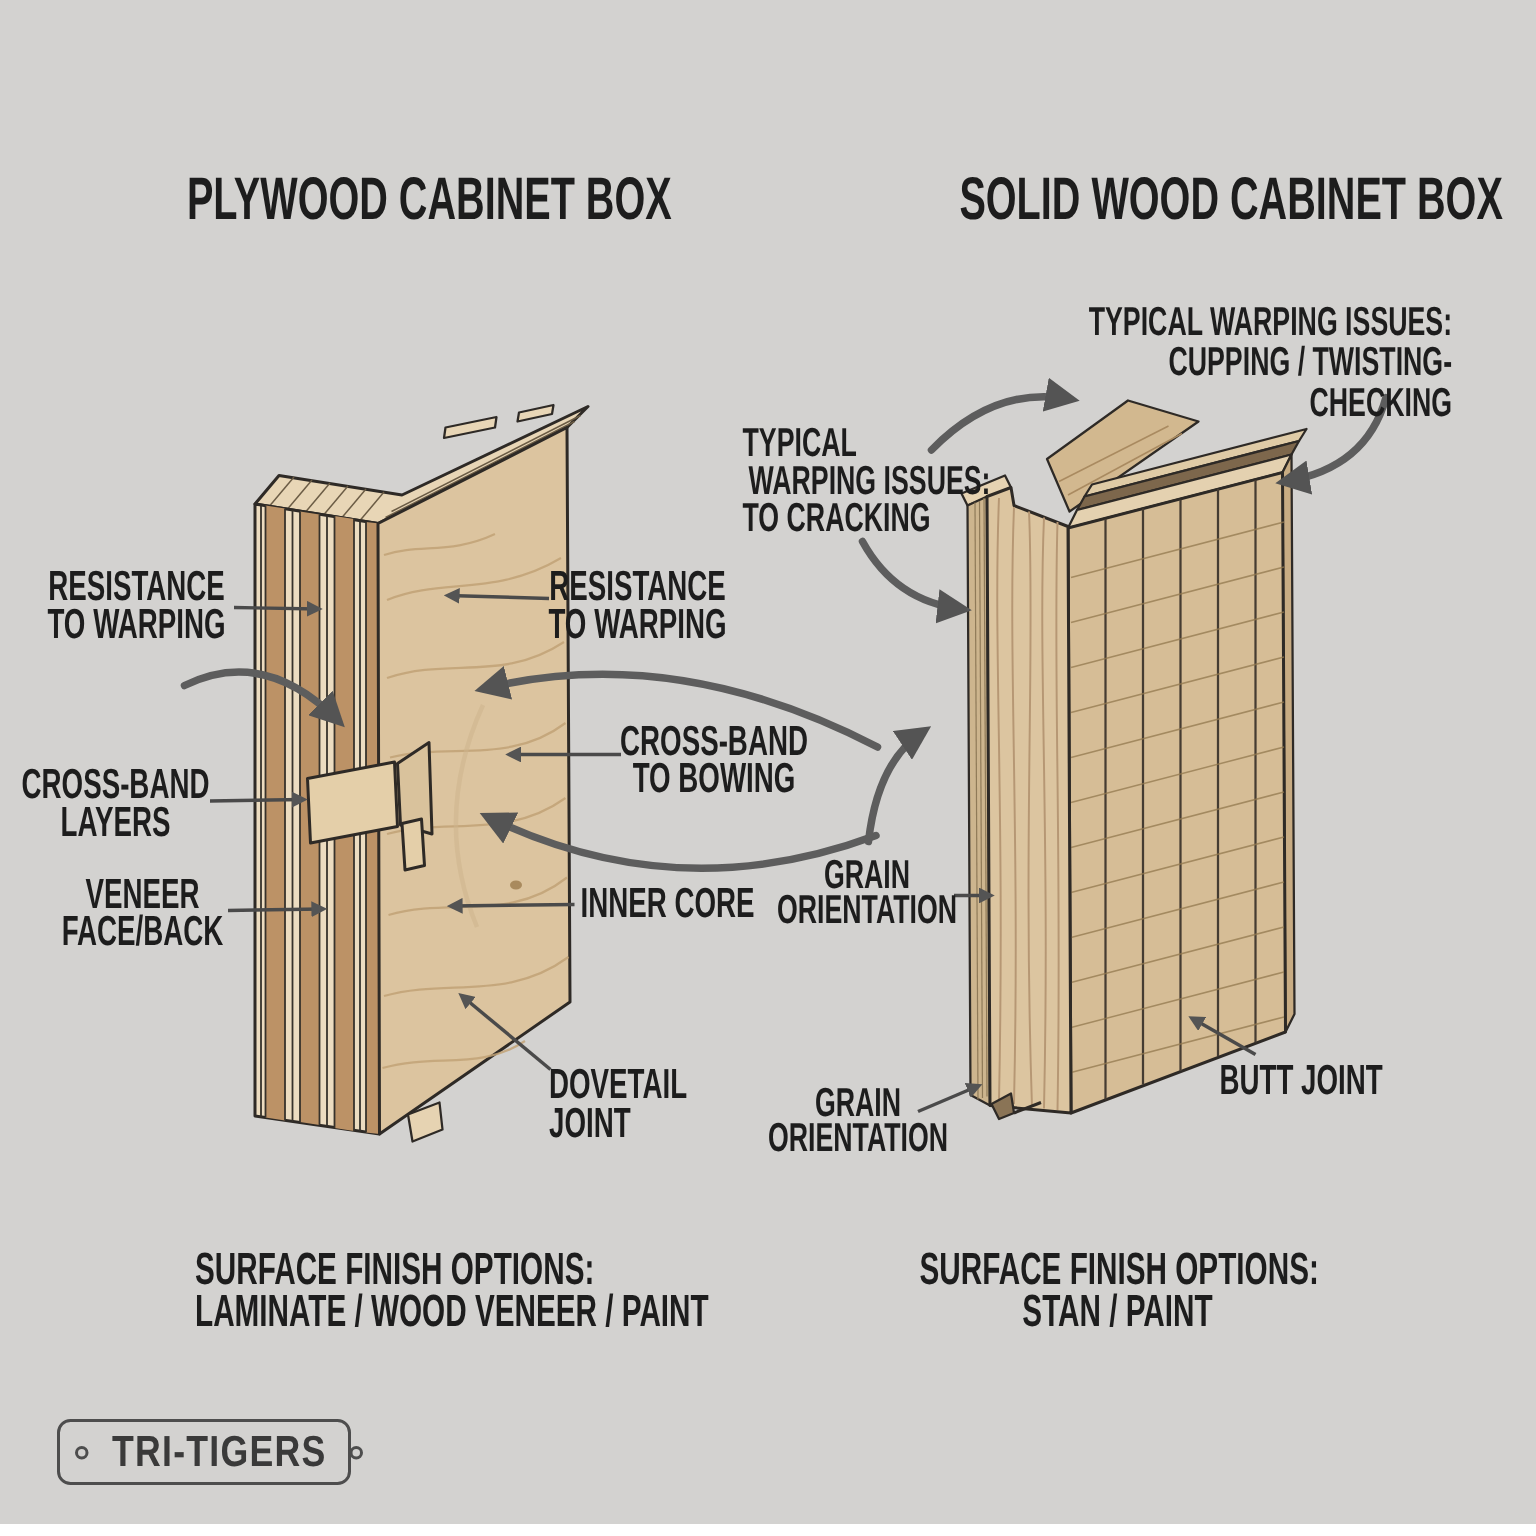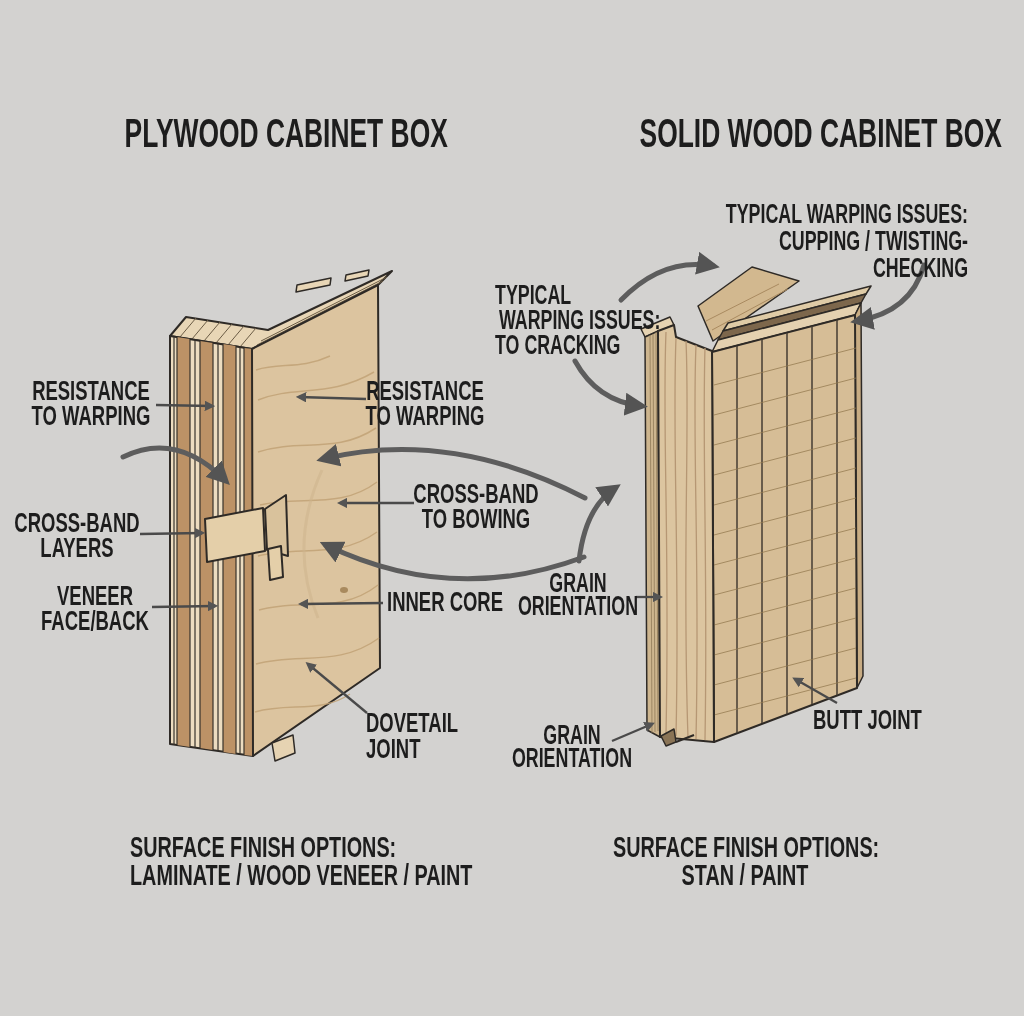--- a/index.html
+++ b/index.html
@@ -255,14 +255,19 @@
     <div>ORIENTATION</div>
   </div>
 
   <div class="lbl l" style="left:813px;top:707px">BUTT JOINT</div>
 
   <div class="lbl c footer" style="left:545px;top:833px;width:400px">
     <div>SURFACE FINISH OPTIONS:</div>
     <div>STAN / PAINT</div>
   </div>
 
+  <div id="logo">
+    <span class="screw"></span>
+    <span class="txt">TRI-TIGERS</span>
+    <span class="screw"></span>
+  </div>
 
 </div>
 
 </body></html>

